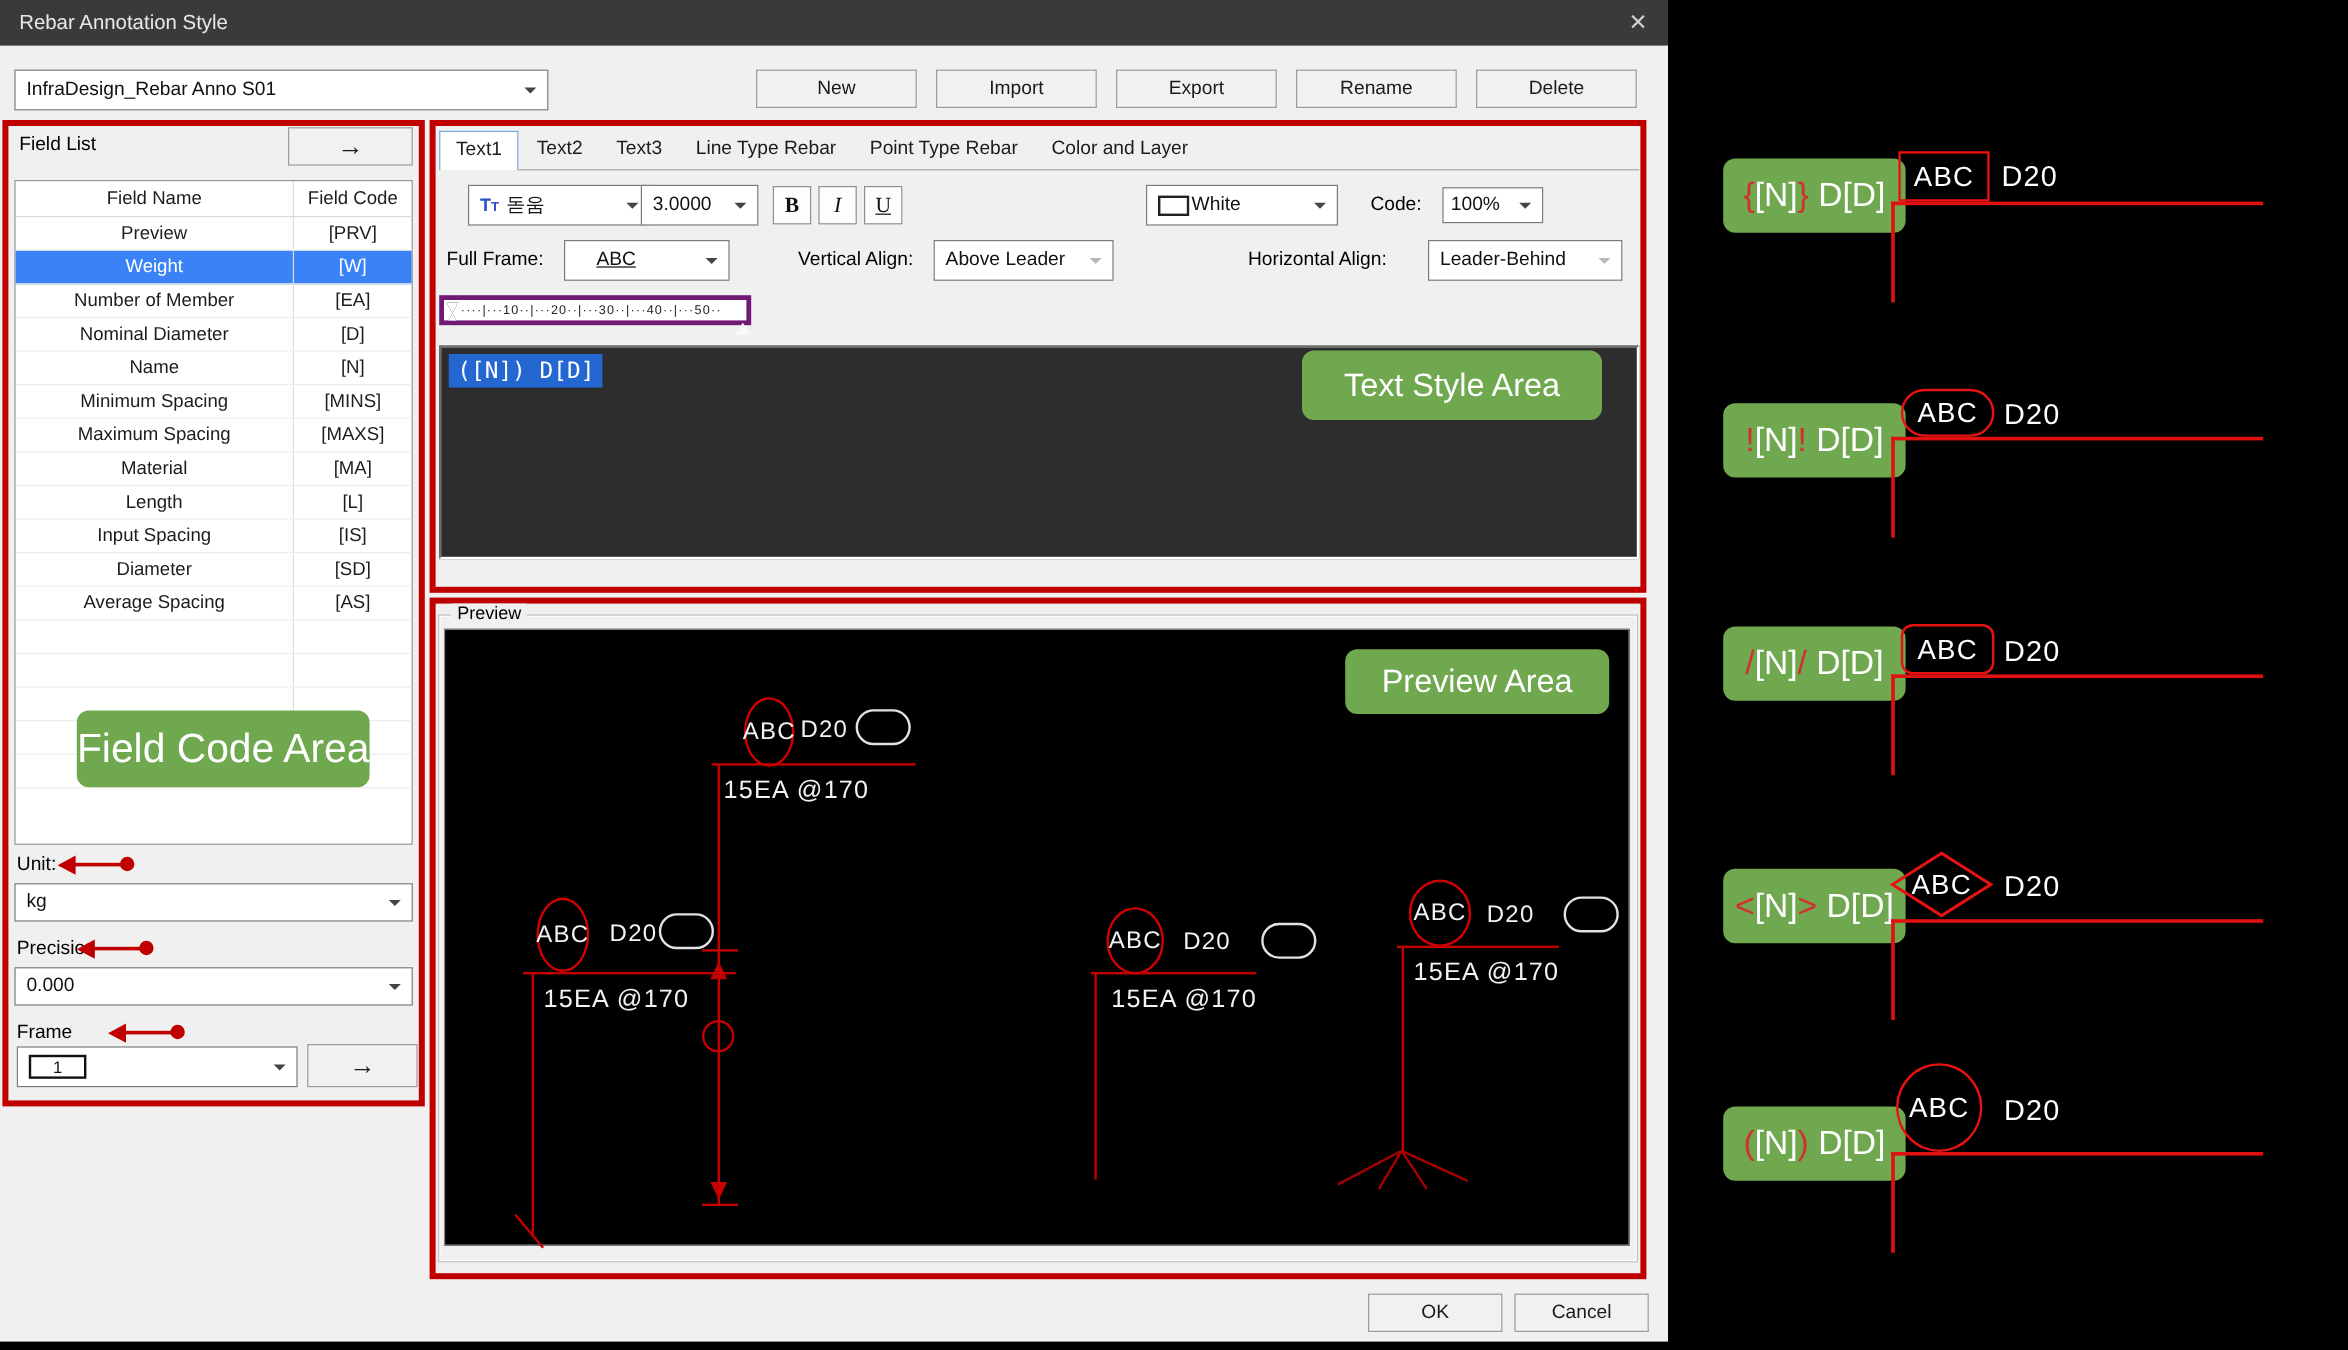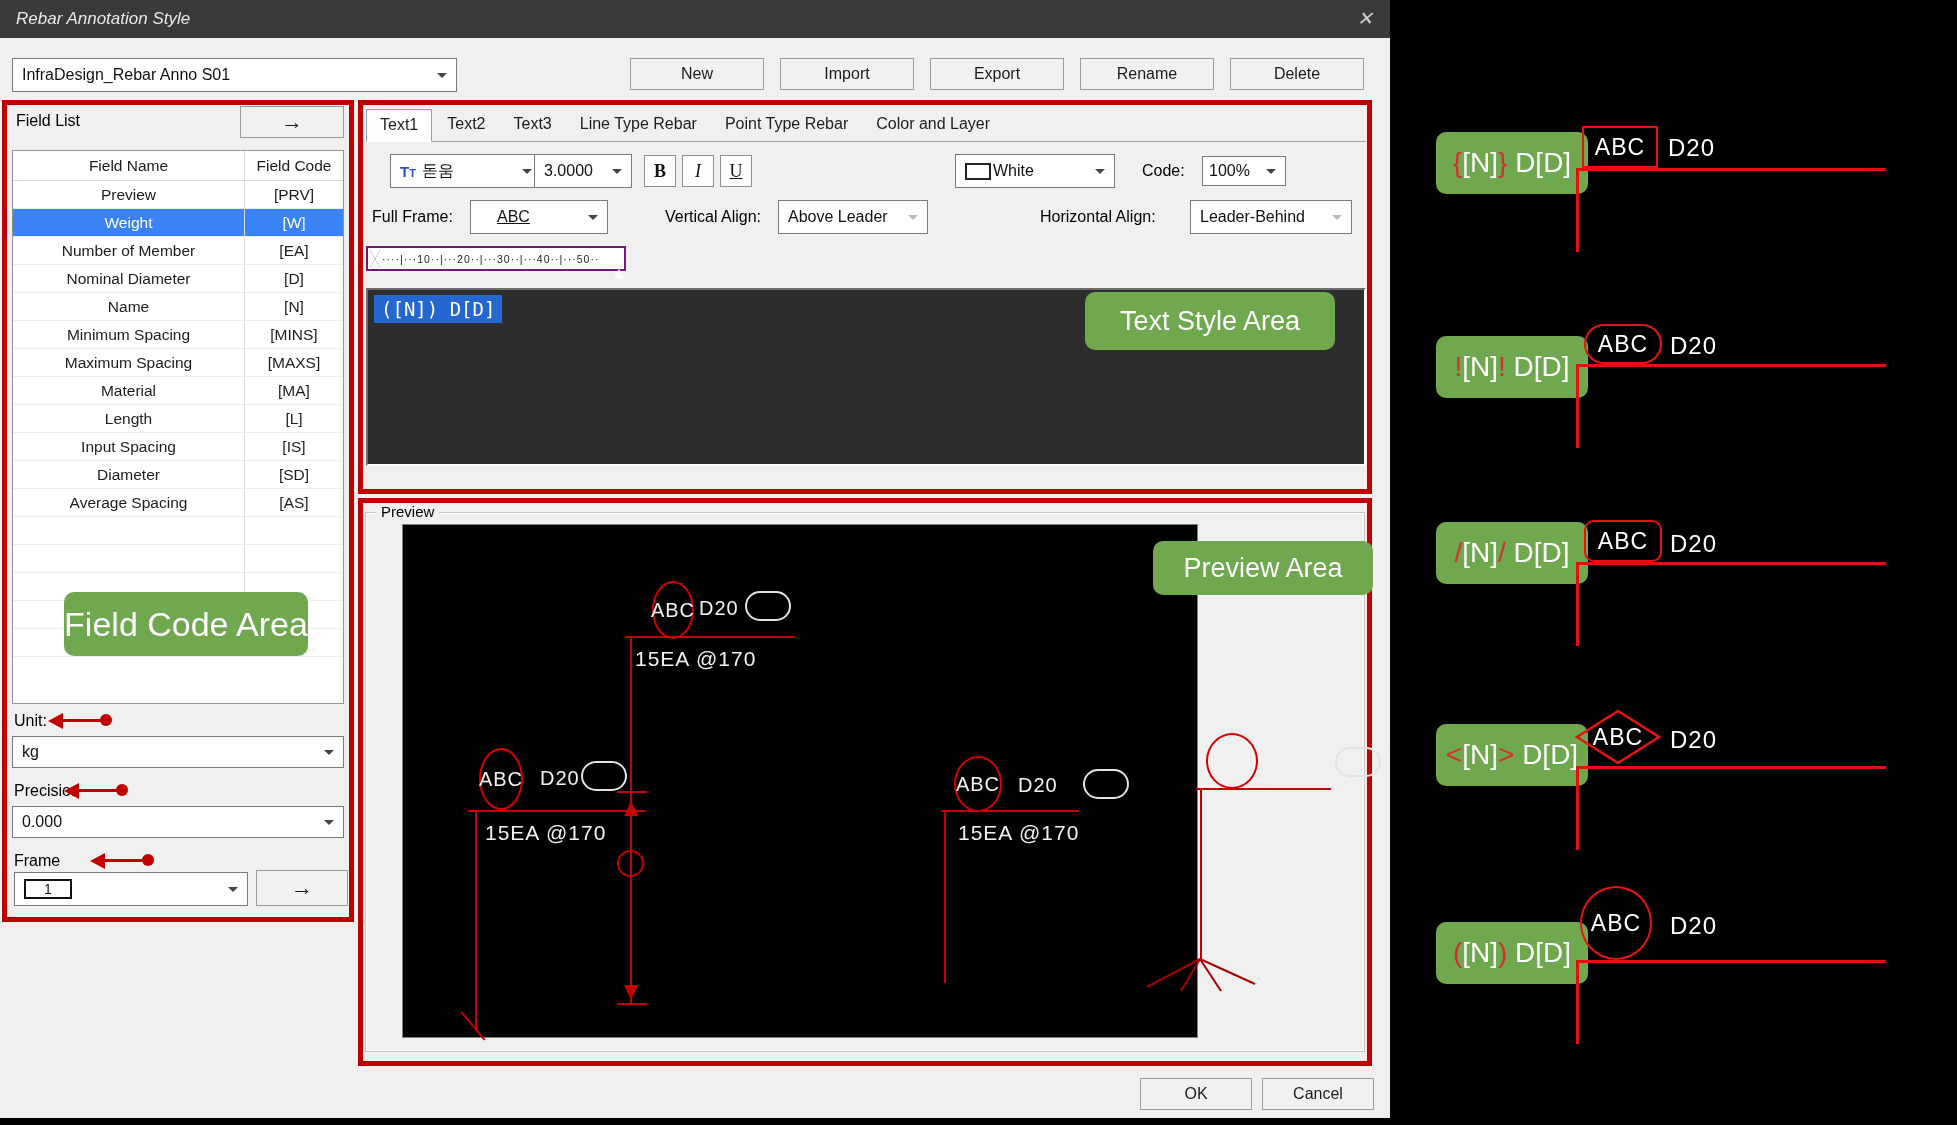--- a/index.html
+++ b/index.html
@@ -3,21 +3,21 @@
 <meta charset="utf-8">
 <style>
   * { box-sizing: border-box; margin:0; padding:0; }
   html,body { background:#000; }
   body { font-family:"Liberation Sans", sans-serif; }
   #root { position:relative; width:1957px; height:1125px; background:#000; overflow:hidden; }
   .abs { position:absolute; }
 
   
   .dialog { left:0; top:0; width:1390px; height:1118px; background:#f0f0f0; }
-  .titlebar { left:0; top:0; width:1390px; height:38px; background:#3a3a3a;font-style:italic; }
+  .titlebar { left:0; top:0; width:1390px; height:38px; background:#3a3a3a; }
   .title-text { left:16px; top:9px; font-size:17px; color:#e8e8e8; }
   .close-x { left:1350px; top:7px; font-size:19px; color:#cfcfcf; width:30px; text-align:center; cursor:default; }
 
   
   .btn { background:#f1f1f1; border:1px solid #9b9b9b; font-size:16px; color:#1a1a1a;
          display:flex; align-items:center; justify-content:center; }
   .combo { background:#fff; border:1px solid #7a7a7a; display:flex; align-items:center;
            font-size:16px; color:#111; padding-left:9px; }
   .chev { width:0; height:0; border:5px solid transparent; border-top-color:#444;
           margin-left:auto; margin-right:9px; margin-top:5px; }
@@ -44,21 +44,21 @@
 
   
   .tab { display:inline-block; padding:6px 13px 7px 13px; font-size:16px; color:#1c1c1c; margin-right:2px; }
   .tab.active { background:#fff; border:1px solid #79a8d6; border-bottom:1px solid #fff; position:relative; top:1px; }
   .tabstrip { border-bottom:1px solid #a8a8a8; }
 
   .tbtn { background:#fdfdfd; border:1px solid #8f8f8f; font-family:"Liberation Serif", serif;
           display:flex; align-items:center; justify-content:center; font-size:18px; color:#111; }
 
   
-  .ruler { background:#fff; border:2px solid #701a75; font-size:10.5px; color:#222;
+  .ruler { background:#fff; border:4px solid #701a75; font-size:10.5px; color:#222;
            display:flex; align-items:center; letter-spacing:1px; white-space:nowrap; overflow:hidden; }
   .rh-left { position:absolute; left:2px; top:2px; width:0; height:0;
              border:5px solid transparent; border-top:9px solid #fff; border-bottom:9px solid #fff;
              filter:drop-shadow(0 0 0.6px #000); }
   .rh-left::after { content:""; }
   .rh-right { position:absolute; width:0; height:0; border:7px solid transparent; border-bottom:10px solid #f8f8f8; }
 
   
   .editor { background:#2d2d2d; border-top:2px solid #6e6e6e; border-left:2px solid #6e6e6e;
             border-right:2px solid #fff; border-bottom:2px solid #fff; }
@@ -283,21 +283,21 @@
 
     <div class="abs editor" style="left:366px; top:288px; width:1000px; height:178px;">
       <span class="sel-text" style="position:absolute; left:6px; top:5px;">([N]) D[D]</span>
     </div>
     <div class="abs pill" style="left:1085px; top:292px; width:250px; height:58px; font-size:27px;">Text Style Area</div>
 
     <div class="abs red-box" style="left:358px; top:498px; width:1014px; height:568px;"></div>
     <div class="abs groupbox" style="left:365px; top:512px; width:1000px; height:540px;"></div>
     <div class="abs lbl" style="left:376px; top:503px; font-size:15px; background:#f0f0f0; padding:0 5px;">Preview</div>
 
-    <div class="abs canvas" style="left:370px; top:524px; width:796px; height:514px;margin-left:32px;" id="preview-canvas">
+    <div class="abs canvas" style="left:370px; top:524px; width:988px; height:514px;" id="preview-canvas">
       <div class="abs pill" style="left:750px; top:16px; width:220px; height:54px; font-size:27px;">Preview Area</div>
 
       <div class="abs rl" style="left:214px; top:266px; width:30px; height:2px;"></div>
       <div class="abs arrow-up" style="left:221px; top:269px;"></div>
       <div class="abs rl" style="left:227px; top:266px; width:2px; height:214px;"></div>
       <div class="abs dimcircle" style="left:214px; top:325px; width:27px; height:27px;"></div>
       <div class="abs arrow-dn" style="left:221px; top:460px;"></div>
       <div class="abs rl" style="left:214px; top:478px; width:30px; height:2px;"></div>
 
       <div class="abs rl" style="left:52px; top:500px; width:36px; height:2px; transform:rotate(50deg);"></div>

